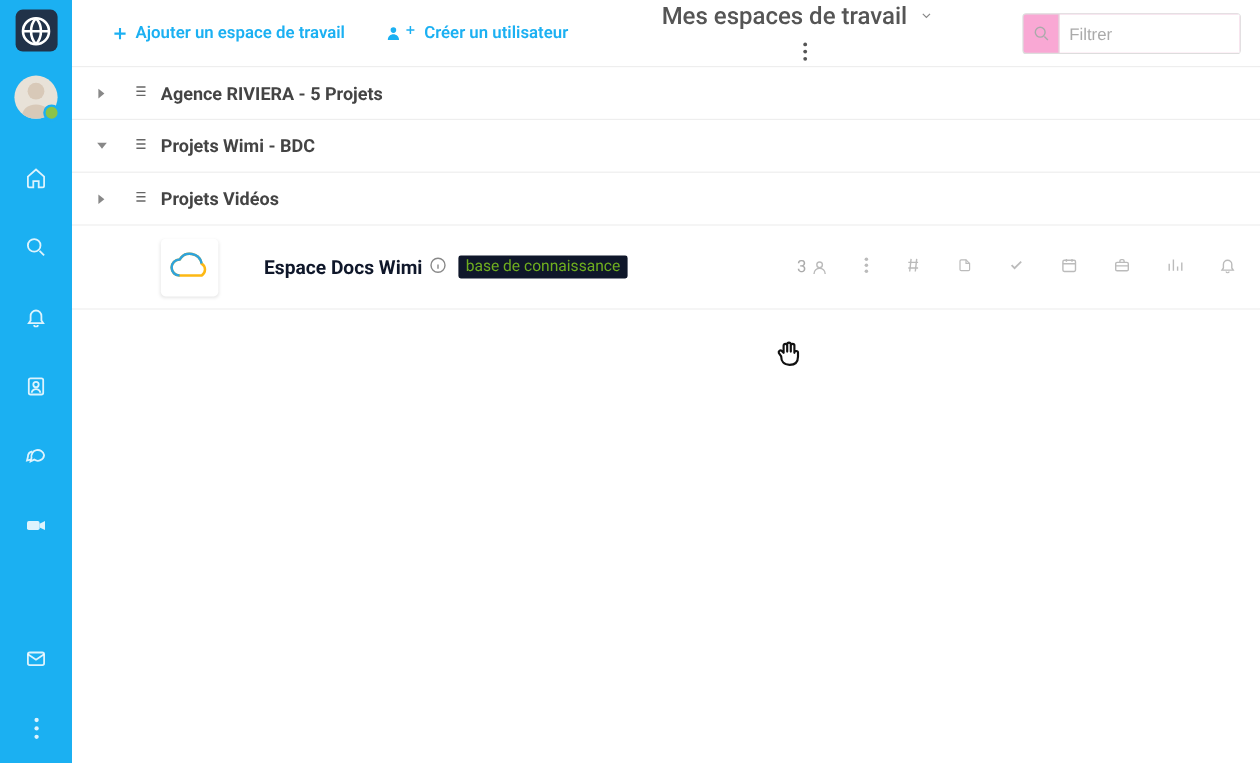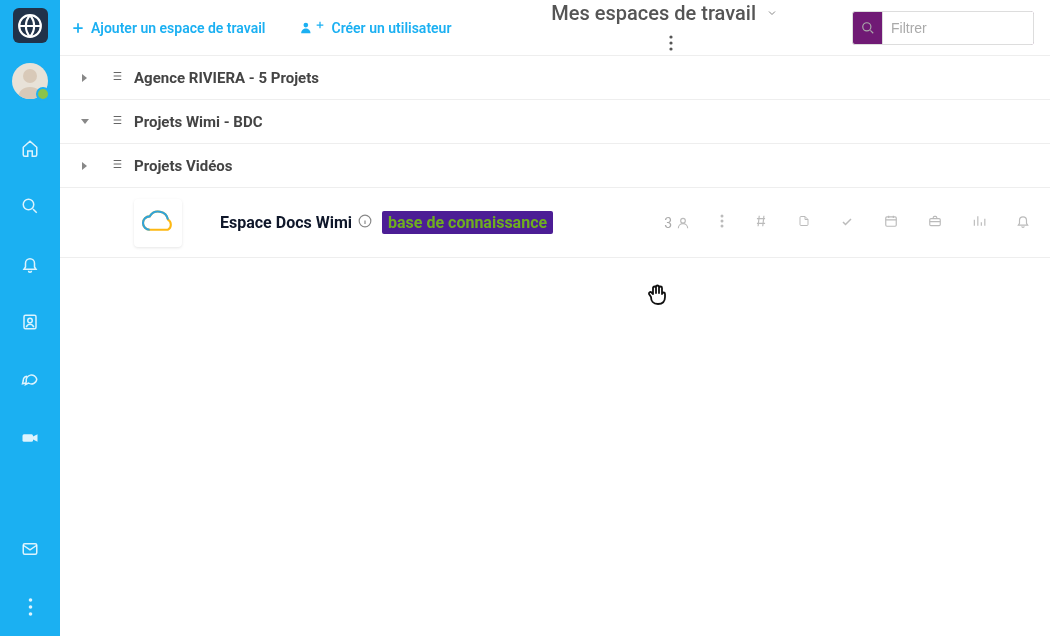--- a/index.html
+++ b/index.html
@@ -95,21 +95,21 @@
       height: 636px;
       display: flex;
       flex-direction: column;
     }
 
     
     .topbar {
       height: 56px;
       display: flex;
       align-items: center;
-      padding: 0 16px 0 11px;
+      padding: 0 16px 0 33px;
       gap: 14px;
       border-bottom: 1px solid #eee;
     }
     .top-link {
       color: #1BB0F2;
       font-weight: 600;
       font-size: 14px;
       display: flex;
       align-items: center;
       gap: 6px;
@@ -137,21 +137,21 @@
       margin-left: 12px;
       padding: 0 8px;
     }
     .filter-wrap {
       display: flex;
       align-items: center;
       border: 1px solid #ddd;
       border-radius: 3px;
       height: 34px;
       margin-left: 60px;
-      background: #701a75;
+      background: #f9a8d4;
     }
     .filter-icon {
       width: 30px;
       display: flex;
       align-items: center;
       justify-content: center;
       color: #aaa;
       border-right: 1px solid #ddd;
       height: 100%;
     }
@@ -206,24 +206,24 @@
       font-size: 16px;
       font-weight: 700;
       color: #0f172a;
       margin-left: 38px;
     }
     .ws-info {
       color: #888;
       margin-left: 6px;
     }
     .ws-tag {
-      background: #4c1d95;
+      background: #0f172a;
       color: #6FAE1F;
-      font-size: 16px;
-      font-weight: 700;
+      font-size: 13px;
+      font-weight: 400;
       padding: 2px 6px;
       border-radius: 2px;
       margin-left: 10px;
     }
     .ws-actions {
       margin-left: auto;
       display: flex;
       align-items: center;
       gap: 30px;
       color: #bbb;

